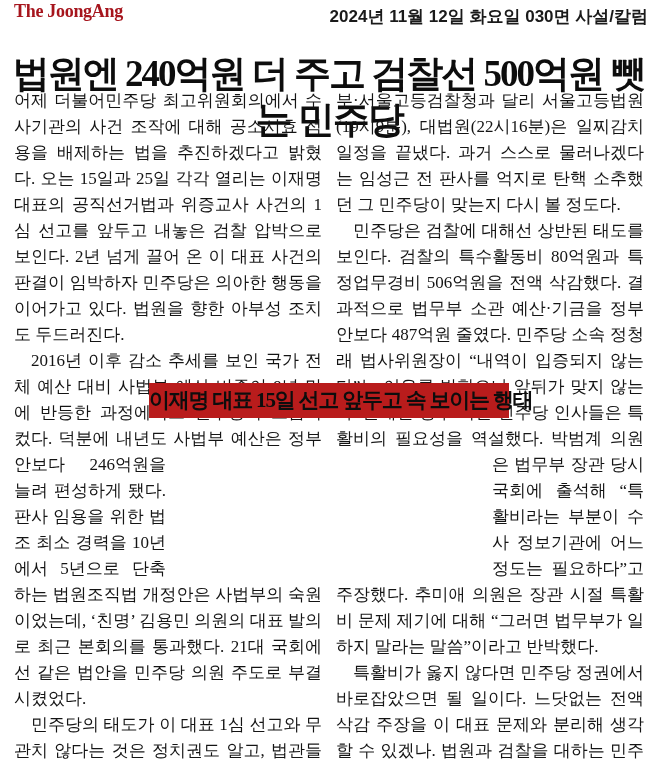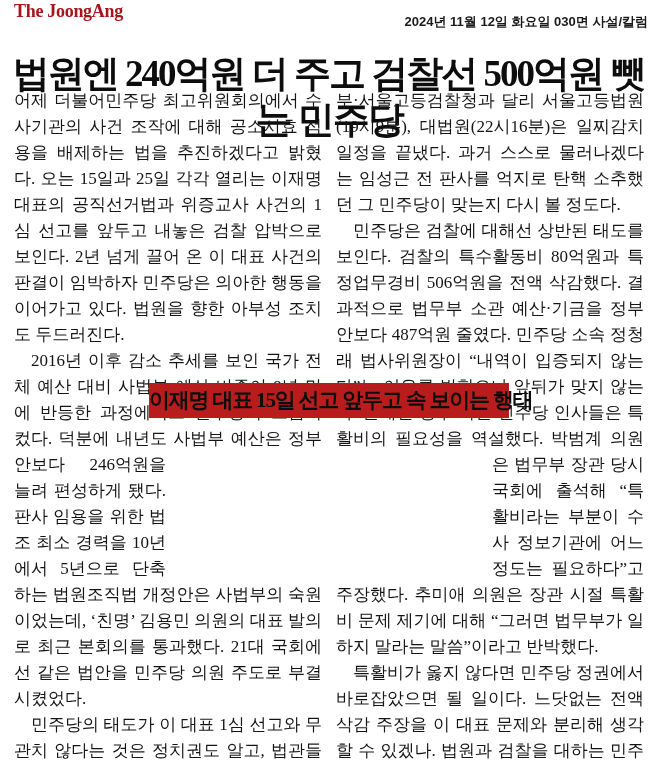--- a/index.html
+++ b/index.html
@@ -25,23 +25,23 @@
     font-family: "Liberation Serif", "DejaVu Serif", serif;
     font-weight: bold;
     font-size: 18px;
     letter-spacing: -0.3px;
     color: #a6151d;
     line-height: 18px;
   }
   .dateline {
     font-family: "Liberation Sans", "DejaVu Sans", sans-serif;
     font-weight: bold;
-    font-size: 13px;
+    font-size: 17px;
     color: #1a1a1a;
-    margin-top: 11px;
+    margin-top: 3px;
   }
   .title {
     position: absolute;
     top: 26px; left: 0;
     width: 100%;
     text-align: center;
     font-weight: bold;
     font-size: 37px;
     line-height: 46px;
     letter-spacing: -2px;

